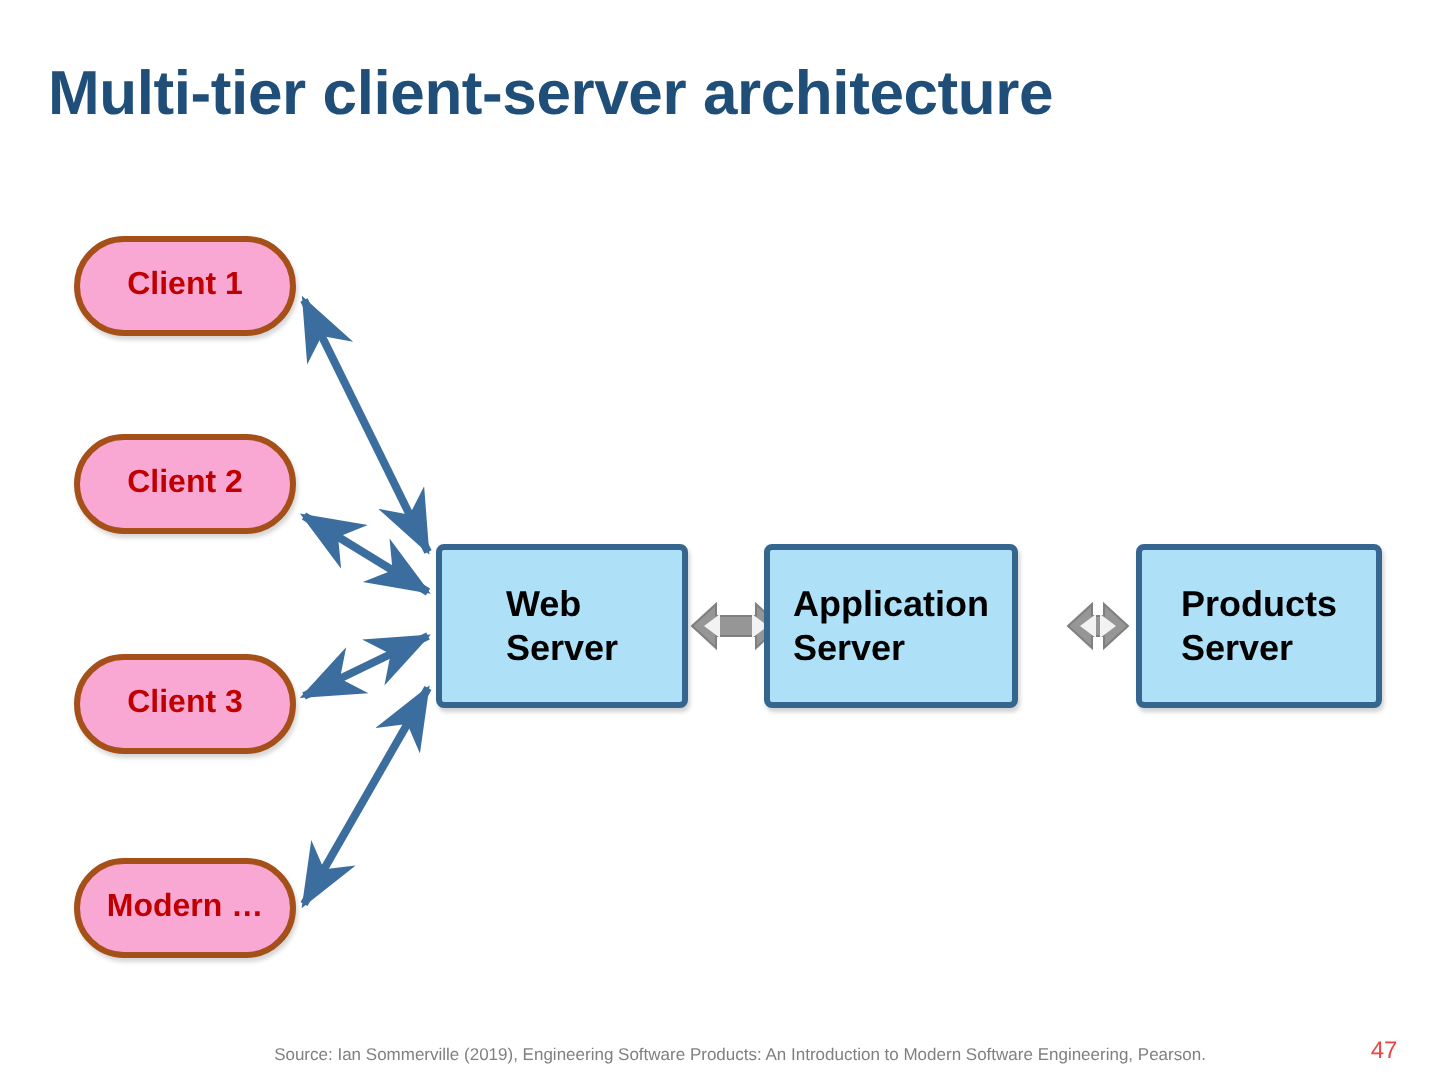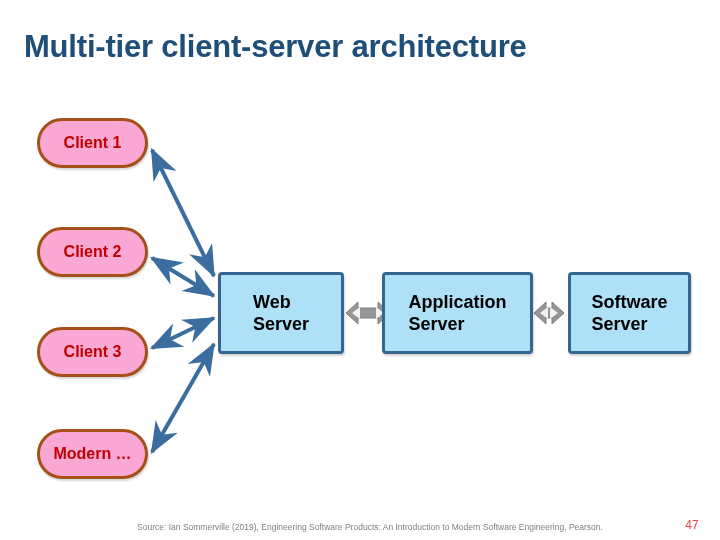--- a/index.html
+++ b/index.html
@@ -55,21 +55,21 @@
     font-family: "Liberation Sans", sans-serif;
     font-size: 16px;
     font-weight: bold;
     display: flex;
     align-items: center;
     justify-content: center;
     text-align: center;
     box-shadow: 1px 2px 2px rgba(0,0,0,0.16);
   }
   .client-node.c1 { top: 118px; }
-  .client-node.c2 { top: 227px; text-align: right; }
+  .client-node.c2 { top: 217px; text-align: right; }
   .client-node.c3 { top: 327px; }
   .client-node.c4 { top: 429px; }
 
   
   .server-node {
     position: absolute;
     box-sizing: border-box;
     background: #AEE1F7;
     border: 3px solid #35668F;
     border-radius: 4px;
@@ -79,21 +79,21 @@
     font-weight: bold;
     line-height: 22px;
     display: flex;
     align-items: center;
     justify-content: center;
     text-align: left;
     white-space: pre-line;
     box-shadow: 1px 2px 2px rgba(0,0,0,0.18);
   }
   .server-node.web  { left: 218px; top: 272px; width: 126px; height: 82px; }
-  .server-node.app  { left: 382px; top: 272px; width: 151px; height: 82px; }
+  .server-node.app  { left: 382px; top: 272px; width: 127px; height: 82px; }
   .server-node.db   { left: 568px; top: 272px; width: 123px; height: 82px; }
 
   
   #footer-source {
     position: absolute;
     left: 100px;
     top: 521px;
     width: 540px;
     color: #808080;
     font-family: "Liberation Sans", sans-serif;
@@ -166,20 +166,20 @@
 
   <div class="server-node web">
     <span>Web
 Server</span>
   </div>
   <div class="server-node app">
     <span>Application
 Server</span>
   </div>
   <div class="server-node db">
-    <span>Software
+    <span>Products
 Server</span>
   </div>
 
   <div id="footer-source">Source: Ian Sommerville (2019), Engineering Software Products: An Introduction to Modern Software Engineering, Pearson.</div>
   <div id="page-number">47</div>
 
 </div>
 
 </body></html>

